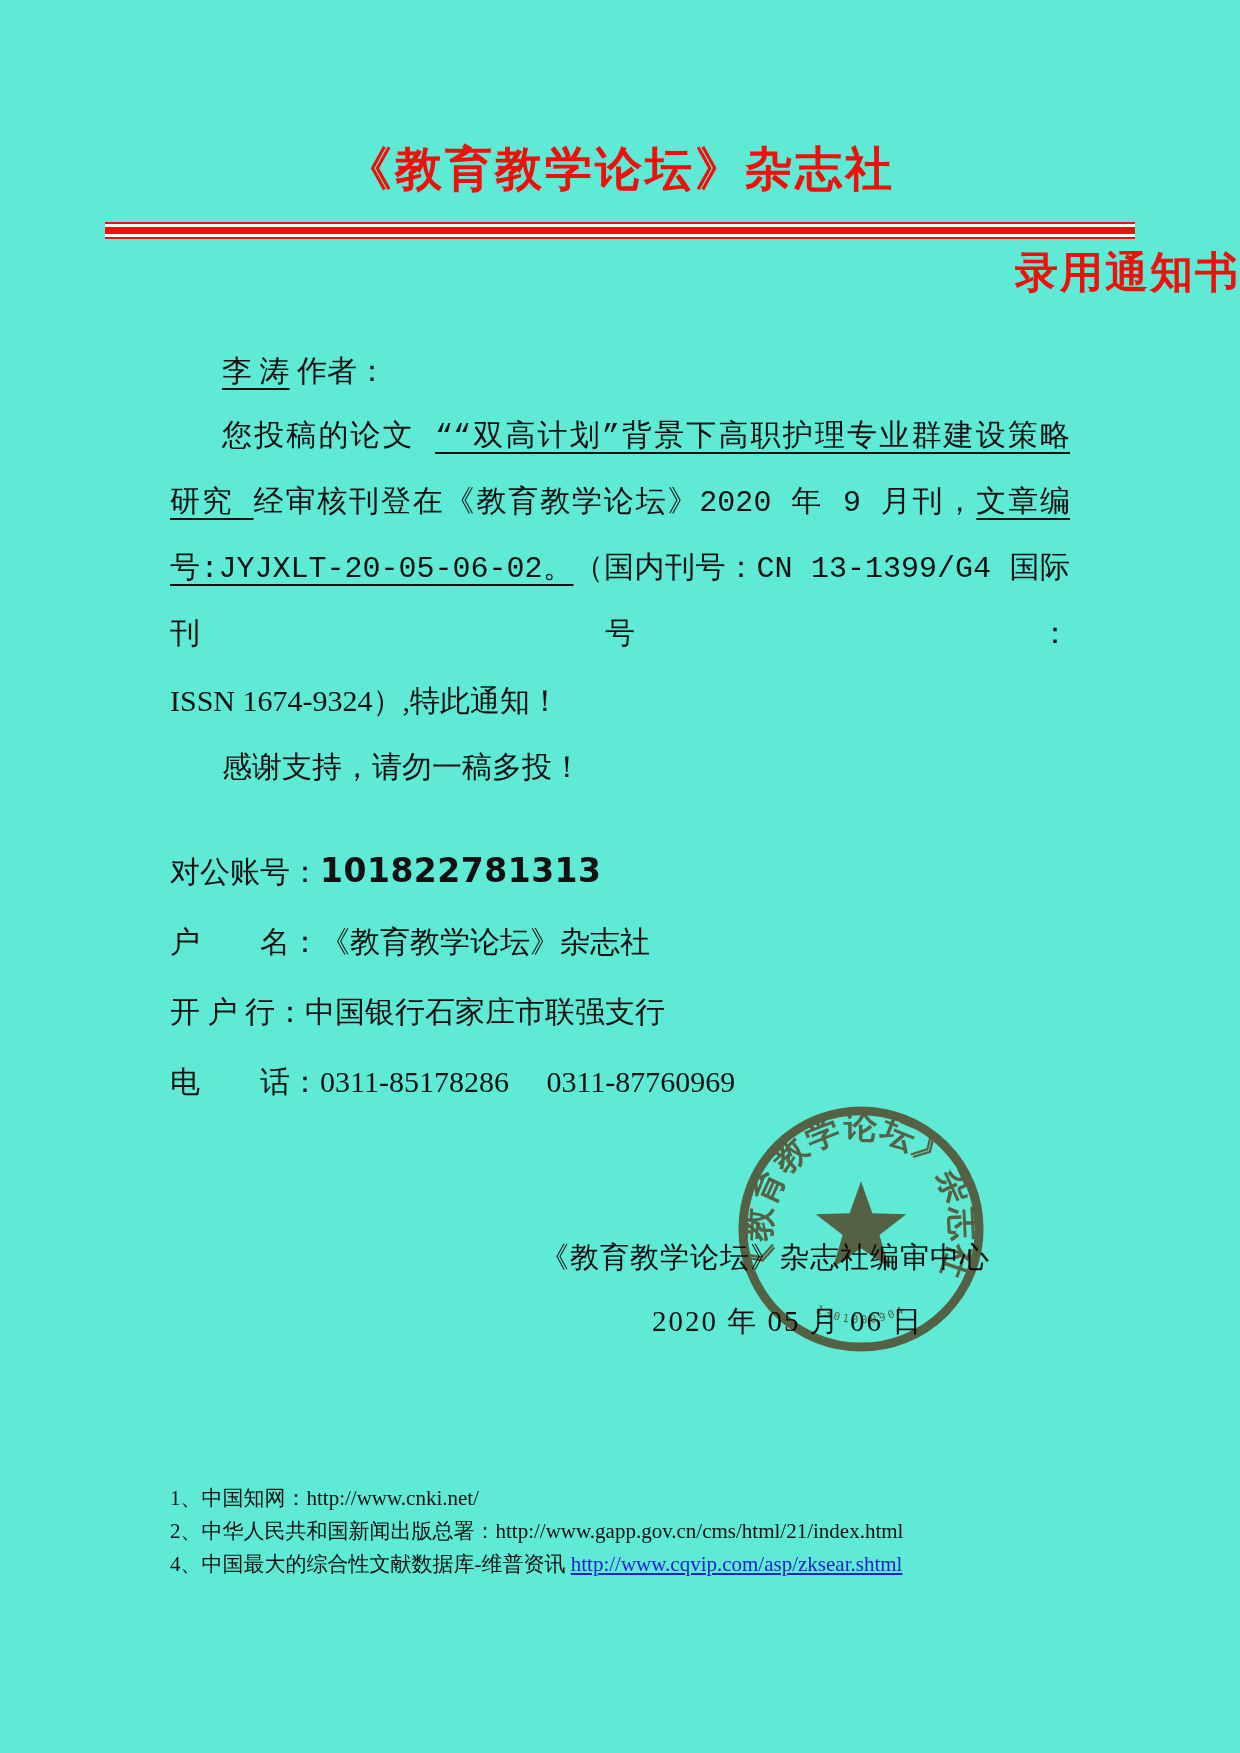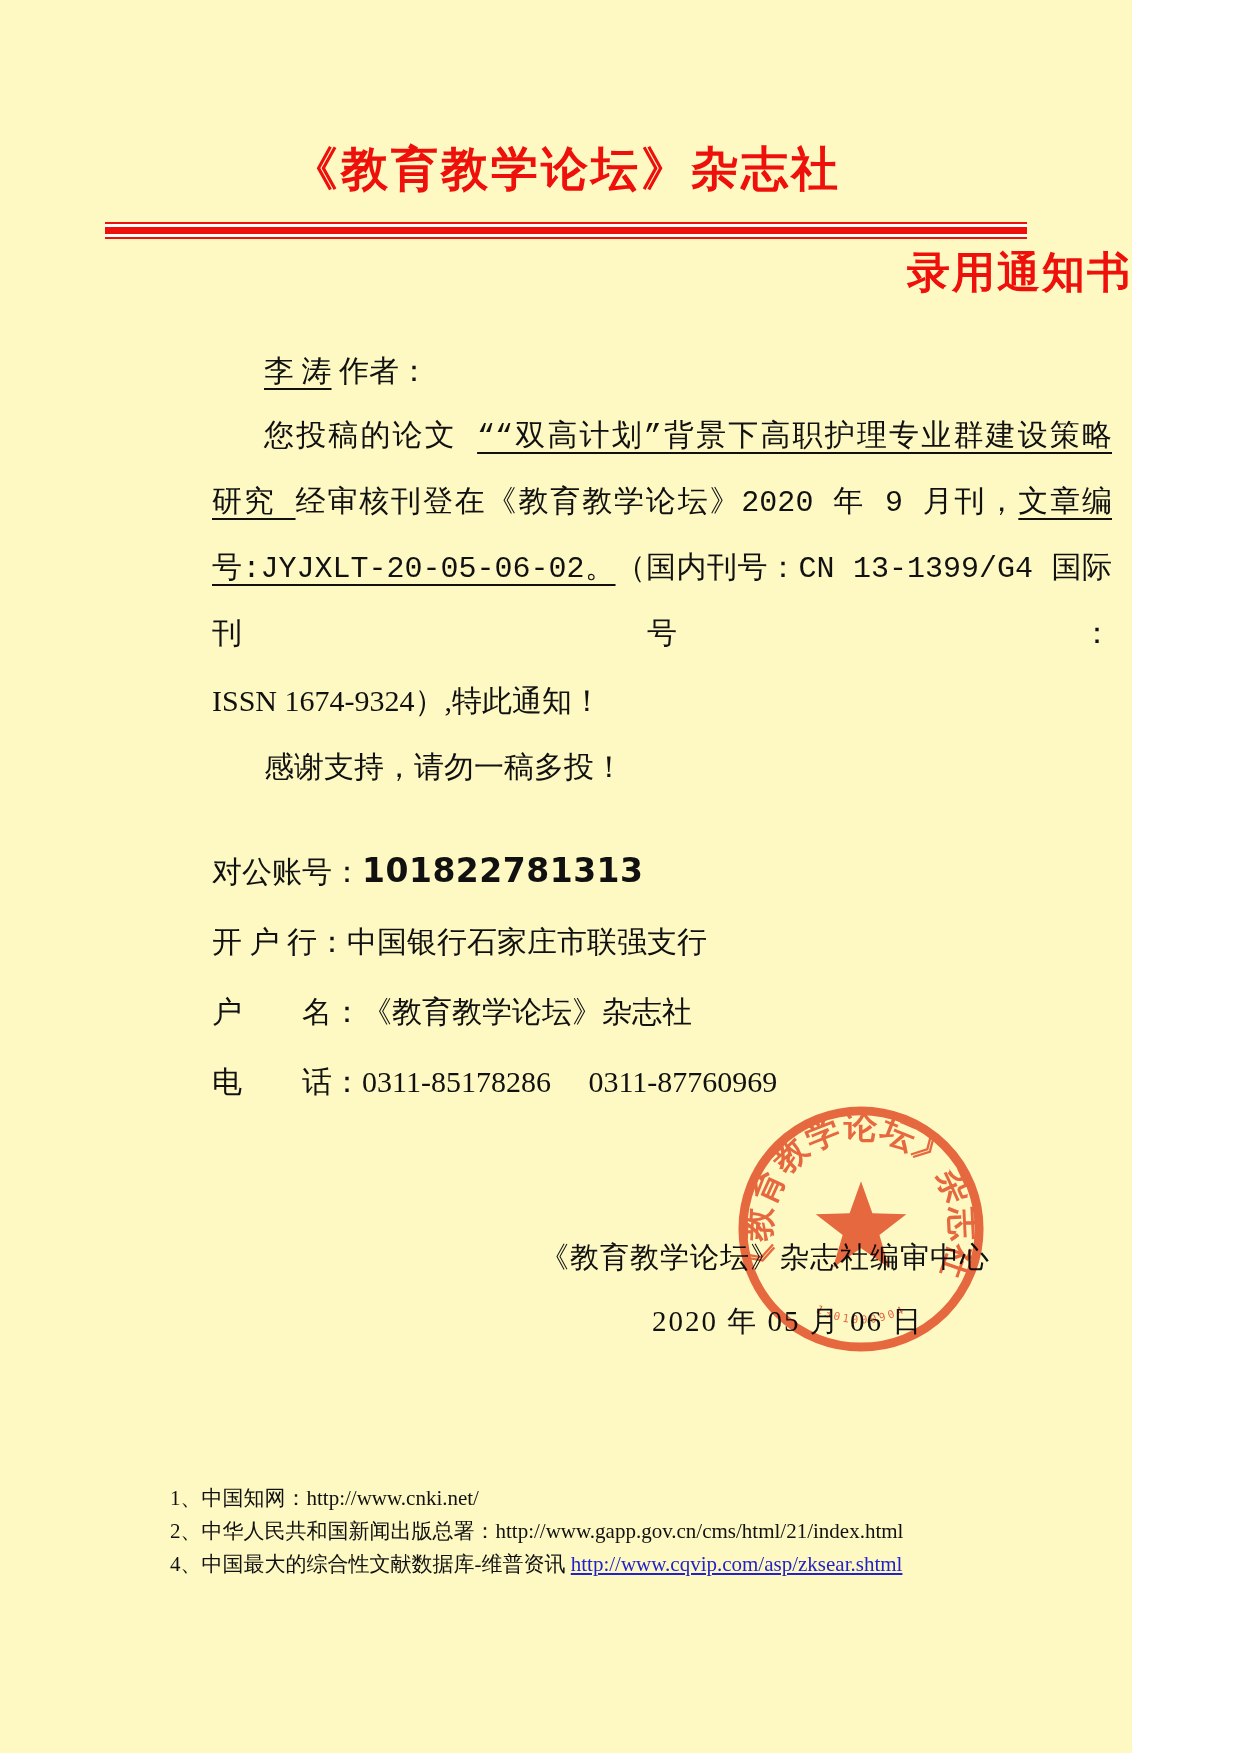--- a/index.html
+++ b/index.html
@@ -1,21 +1,21 @@
 <!DOCTYPE html>
 <html><head>
 <meta charset="utf-8">
 <style>
   * { margin: 0; padding: 0; box-sizing: border-box; }
   html, body { background: #ffffff; }
   .page {
     position: relative;
-    width: 1132px;
+    width: 1240px;
     height: 1753px;
-    background: #fef9c3;
+    background: #5eead4;
     font-family: "Liberation Serif", "DejaVu Serif", serif;
     color: #1a1a1a;
     overflow: hidden;
   }
   
   .title {
     position: absolute;
     top: 138px; left: 0; width: 100%;
     text-align: center;
     font-size: 47px;
@@ -41,21 +41,21 @@
     color: #ee100a;
   }
   
   .letter {
     position: absolute;
     top: 338px; left: 170px; width: 900px;
     font-size: 30px;
     line-height: 66px;
     color: #111;
   }
-  .bline { width: 100%; margin-left: 42px; }
+  .bline { width: 100%; }
   .indent { text-indent: 52px; }
   .jline { text-align: justify; text-align-last: justify; font-family: Liberation Mono, monospace; }
   .u { text-decoration: underline; text-underline-offset: 7px; text-decoration-thickness: 2px; }
   
   .account {
     position: absolute;
     top: 836px; left: 170px; width: 900px;
     font-size: 30px;
     line-height: 70px;
     color: #111;
@@ -122,22 +122,22 @@
     <div class="bline indent"><span class="u">李 涛</span><span> 作者：</span></div>
     <div class="bline indent jline"><span>您投稿的论文 </span><span class="u">““双高计划”背景下高职护理专业群建设策略</span></div>
     <div class="bline jline"><span class="u">研究 </span><span>经审核刊登在《教育教学论坛》2020 年 9 月刊，</span><span class="u">文章编</span></div>
     <div class="bline jline"><span class="u">号:JYJXLT-20-05-06-02。</span><span>（国内刊号：CN 13-1399/G4 国际刊号：</span></div>
     <div class="bline"><span>ISSN 1674-9324）,特此通知！</span></div>
     <div class="bline indent"><span>感谢支持，请勿一稿多投！</span></div>
   </div>
 
   <div class="account">
     <div class="bline"><span>对公账号：</span><span class="acct-num">101822781313</span></div>
+    <div class="bline"><span>户　　名：</span><span>《教育教学论坛》杂志社</span></div>
     <div class="bline"><span>开 户 行：</span><span>中国银行石家庄市联强支行</span></div>
-    <div class="bline"><span>户　　名：</span><span>《教育教学论坛》杂志社</span></div>
     <div class="bline"><span>电　　话：</span><span>0311-85178286　 0311-87760969</span></div>
   </div>
 
   <div class="sig-org">《教育教学论坛》杂志社编审中心</div>
   <div class="sig-date">2020 年 05 月 06 日</div>
 
   <div class="stamp">
     <svg width="258" height="258" viewBox="0 0 260 260">
       <defs>
         <path id="arcTop" d="M 43.6 163.5 A 92 92 0 1 1 216.4 163.5"></path>

